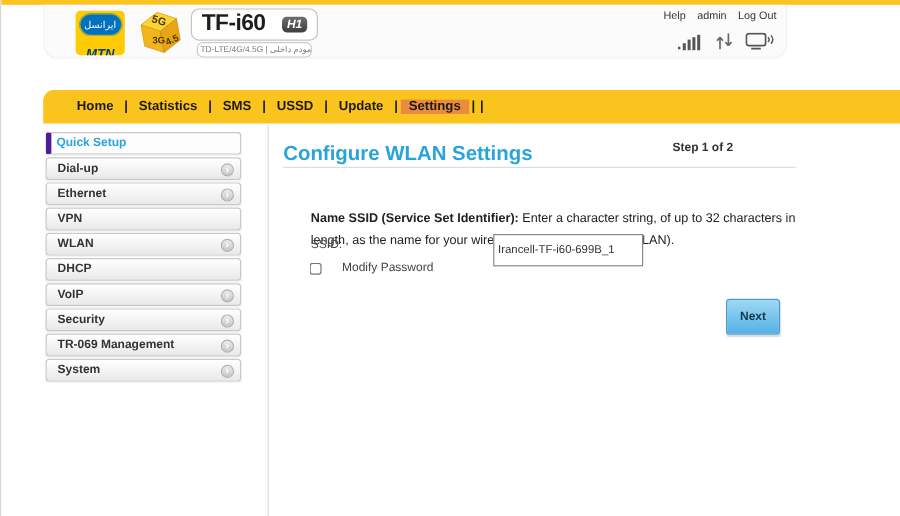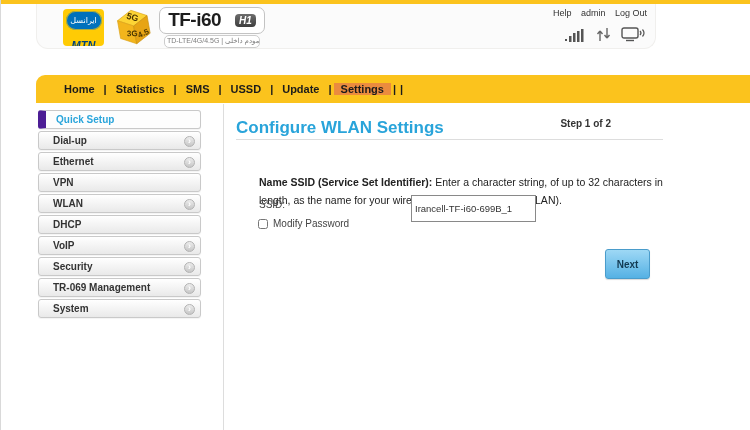--- a/index.html
+++ b/index.html
@@ -60,26 +60,26 @@
   .nav-item { display:flex; align-items:center; padding:0 7px; cursor:pointer; white-space:nowrap; }
   .nav-item.active { background:#eb8b3e; }
   .nav-sep { display:flex; align-items:center; padding:0 2px; font-weight:bold; }
 
   
   .sidebar { position:absolute; left:37px; top:110px; width:163px; }
   .side-item {
     position:relative; height:19px; margin-bottom:2px;
     background:linear-gradient(#ffffff,#e9e9e9);
     border:1px solid #c9c9c9; border-radius:3px;
-    display:flex; align-items:center; padding-left:14px;
+    display:flex; align-items:center; padding-left:9px;
     font-size:10px; font-weight:bold; color:#333; cursor:pointer;
     box-shadow:0 1px 1px rgba(0,0,0,.05);
   }
   .side-item.active {
-    background:#fdfdfd; border-left:8px solid #4c1d95; color:#2aa5db; padding-left:10px;
+    background:#fdfdfd; border-left:5px solid #4c1d95; color:#2aa5db; padding-left:4px;
   }
   .side-arrow {
     position:absolute; right:5px; top:3.5px; width:11px; height:11px;
     background:linear-gradient(#ececec,#c7c7c7); border:1px solid #b3b3b3;
     border-radius:50%; color:#fff; font-size:9px; line-height:9px;
     text-align:center; font-weight:bold;
   }
   .v-divider { position:absolute; left:222px; top:104px; width:1px; height:326px; background:#ddd; }
 
   
@@ -87,21 +87,21 @@
   .step { position:absolute; left:520px; top:118px; width:90px; text-align:right; font-size:10px; font-weight:bold; color:#333; }
   .title-rule { position:absolute; left:235px; top:139px; width:427px; height:1px; background:#ddd; }
   .desc { position:absolute; left:258px; top:151px; width:420px; font-size:10.5px; color:#222; line-height:18px;margin-top:22px; }
   .desc b { font-weight:bold; }
   .ssid-label { position:absolute; left:258px; top:199px; font-size:10px; color:#444; }
   .ssid-input {
     position:absolute; left:410px; top:195px; width:125px; height:27px;
     border:1px solid #898989; font-size:9.5px; padding:0 3px; color:#333;
     font-family:"Liberation Sans","DejaVu Sans",sans-serif; background:#fff;
   }
-  .modify-row { position:absolute; left:257px; top:218px; display:flex; align-items:center; gap:5px; }
+  .modify-row { position:absolute; left:257px; top:218px; display:flex; align-items:center; gap:17px; }
   .modify-row input { width:10px; height:10px; margin:0; }
   .modify-label { font-size:10px; color:#444; }
   .next-btn {
     position:absolute; left:604px; top:249px; width:45px; height:30px;
     background:linear-gradient(#9ed8f5,#55b1e4); border:1px solid #4a9ccb;
     border-radius:3px; font-size:10px; font-weight:bold; color:#123a52;
     cursor:pointer; font-family:"Liberation Sans",sans-serif;
     box-shadow:0 1px 1px rgba(0,0,0,.15);
   }
   svg text { font-family:"Liberation Sans","DejaVu Sans",sans-serif; }

